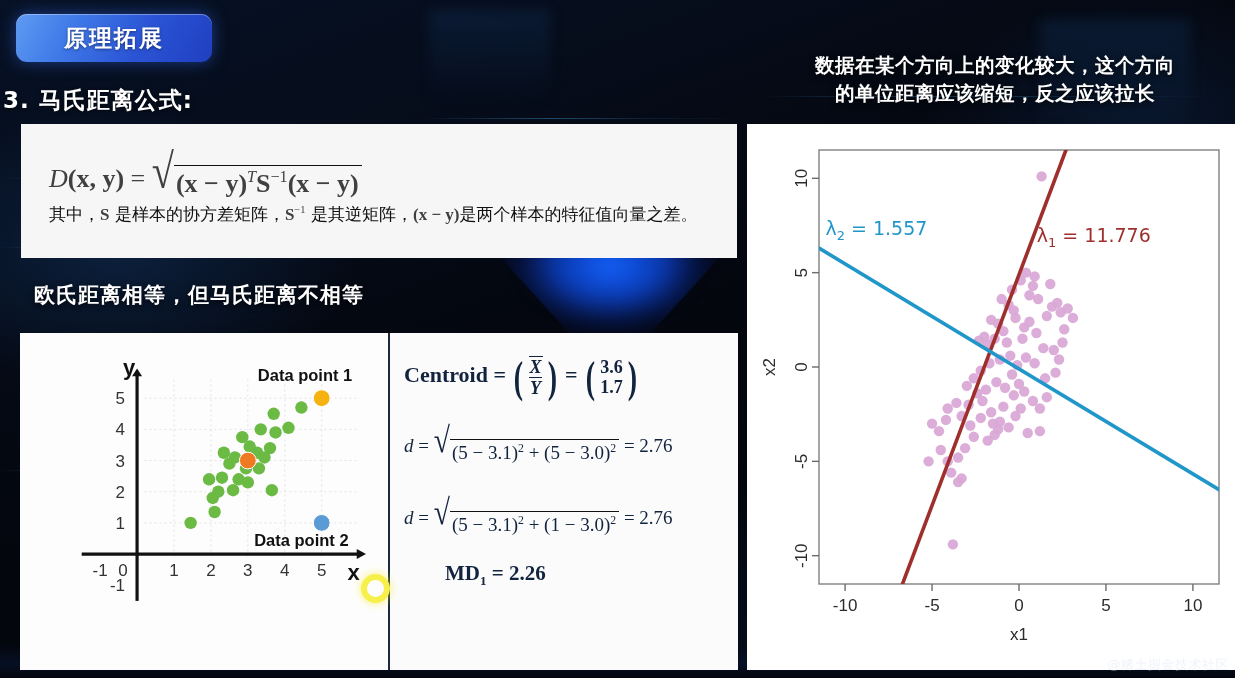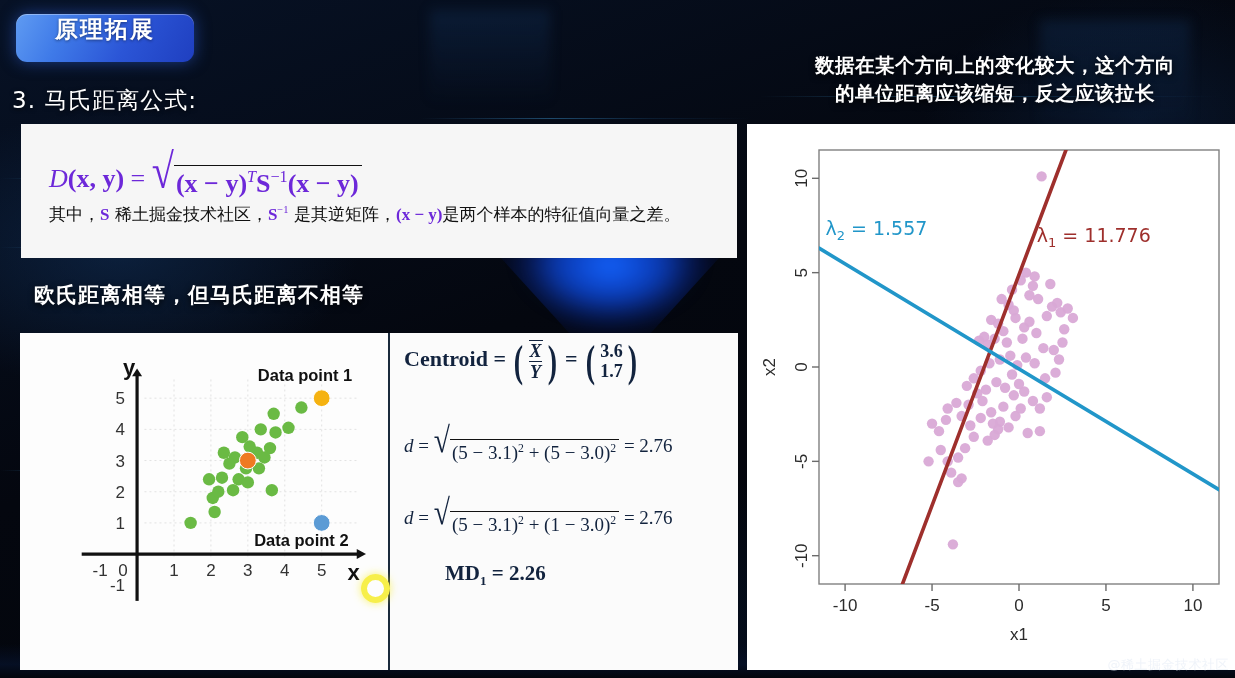--- a/index.html
+++ b/index.html
@@ -45,50 +45,50 @@
     filter: blur(6px);
   }
   .bg-bottom-band {
     position:absolute; left:0; right:0; bottom:0; height:34px;
     background: linear-gradient(180deg, rgba(4,10,22,0) 0%, rgba(6,16,38,0.9) 60%, #02050c 100%);
   }
 
   
   #badge {
     position: absolute; left: 16px; top: 14px;
-    width: 178px; height: 48px;
+    width: 196px; height: 48px;
     border-radius: 11px;
     background: linear-gradient(118deg, #5f9bf2 0%, #3f7ae8 28%, #2b55d6 62%, #1f3fc0 100%);
     box-shadow: 0 0 16px rgba(46,96,220,0.55), inset 0 1px 0 rgba(255,255,255,0.35);
-    display: flex; justify-content: center;
+    display: flex; align-items: center; justify-content: center;
   }
   #badge .badge-text {
     color: #ffffff; font-size: 23px; font-weight: bold; letter-spacing: 2px;
     text-shadow: 0 1px 3px rgba(0,0,0,0.45);
     font-family: "DejaVu Sans", "Liberation Sans", sans-serif;
   }
 
   #section-title {
-    position: absolute; left: 12px; top: 85px;
-    color: #ffffff; font-size: 23px; font-weight: normal; letter-spacing: 1px;
+    position: absolute; left: 3px; top: 85px;
+    color: #ffffff; font-size: 23px; font-weight: bold; letter-spacing: 1px;
     text-shadow: 0 1px 4px rgba(0,0,0,0.7);
     font-family: "DejaVu Sans", "Liberation Sans", sans-serif;
   }
 
   
   #formula-panel {
     position: absolute; left: 21px; top: 124px;
     width: 716px; height: 134px;
     background: #f6f6f6;
     display: flex; flex-direction: column; justify-content: center;
     padding: 4px 22px 6px 22px;
     font-family: "Liberation Serif", "DejaVu Serif", serif;
     color: #111;
   }
-  .math { font-family: "Liberation Serif","DejaVu Serif",serif; color:#6d28d9; }
+  .math { font-family: "Liberation Serif","DejaVu Serif",serif; color:#404040; }
   .mi { font-style: italic; }
   .mb { font-weight: bold; font-style: normal; }
   sup.exp { font-size: 0.62em; vertical-align: super; }
   sub.sb  { font-size: 0.62em; vertical-align: sub; }
   .radical { display: inline-flex; align-items: stretch; }
   .radical > .sign { font-size: 1.55em; line-height: .92; transform: scaleY(1.22) translateY(-1px); }
   .radical > .body { border-top: 1.4px solid #111; padding: 2px 3px 0 2px; margin-top: 10px; }
   #formula-main { font-size: 26px; margin: 2px 0 4px 6px; }
   #formula-note {
     font-size: 17px; margin-left: 6px; line-height: 1.35;
@@ -118,21 +118,21 @@
     width: 718px; height: 337px;
     background: #ffffff; display: flex;
   }
   #figure-left  { position: relative; width: 368px; height: 100%; background:#fdfdfd; }
   #figure-right { position: relative; flex: 1; height: 100%; background:#fbfbfb; border-left: 2px solid #1b2a3c; }
 
   #figure-right .eq {
     position: absolute; left: 14px; color: #12233e;
     font-family:"Liberation Serif","DejaVu Serif",serif;
   }
-  .eq-centroid { top: 7px;  font-size: 22px; font-weight: bold; }
+  .eq-centroid { top: 23px;  font-size: 22px; font-weight: bold; }
   .eq-d1       { top: 96px;  font-size: 19px; }
   .eq-d2       { top: 168px; font-size: 19px; }
   .eq-md1      { top: 228px; font-size: 21px; font-weight: bold; margin-left: 41px; }
   .eq-md2      { top: 296px; font-size: 21px; font-weight: bold; left: 24px !important; margin-top: 48px; }
 
   .matrix { display:inline-flex; align-items:center; vertical-align: middle; }
   .paren { font-size: 2.05em; line-height: .72; font-family:"Liberation Serif",serif; transform: scaleX(.62); display:inline-block; }
   .mcol { display:inline-flex; flex-direction:column; align-items:center; font-size:.82em; line-height:1.12; padding:0 2px; }
   .ovl { border-top:1.3px solid #12233e; padding: 0 1px; font-style: italic; }
 
@@ -189,21 +189,21 @@
       <span class="mi">D</span><span class="mb">(x, y)</span>
       <span>=</span>
       <span class="radical">
         <span class="sign">√</span>
         <span class="body">
           <span class="mb">(x − y)</span><sup class="exp mi">T</sup><span class="mb">S</span><sup class="exp">−1</sup><span class="mb">(x − y)</span>
         </span>
       </span>
     </div>
     <div id="formula-note">
-      <span>其中，</span><b class="math">S</b>&nbsp;<span>稀土掘金技术社区，</span><b class="math">S</b><sup class="exp math">−1</sup>&nbsp;<span>是其逆矩阵，</span><b class="math">(x − y)</b><span>是两个样本的特征值向量之差。</span>
+      <span>其中，</span><b class="math">S</b>&nbsp;<span>是样本的协方差矩阵，</span><b class="math">S</b><sup class="exp math">−1</sup>&nbsp;<span>是其逆矩阵，</span><b class="math">(x − y)</b><span>是两个样本的特征值向量之差。</span>
     </div>
   </div>
 
   <div id="caption-euclid">欧氏距离相等，但马氏距离不相等</div>
 
   <div id="annot-right">
     <div>数据在某个方向上的变化较大，这个方向</div>
     <div>的单位距离应该缩短，反之应该拉长</div>
   </div>
 

